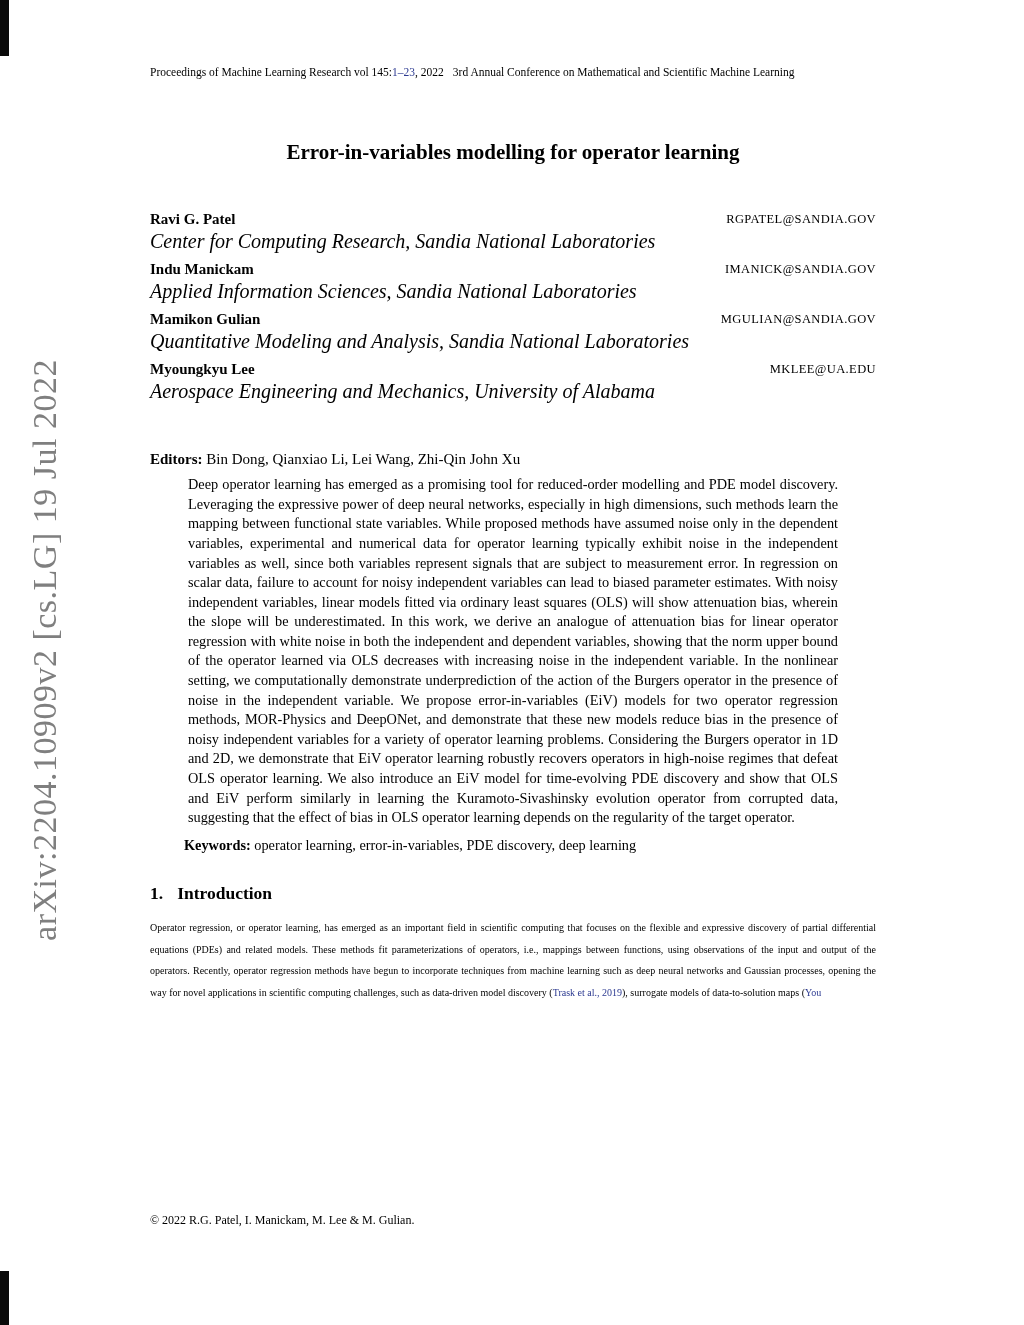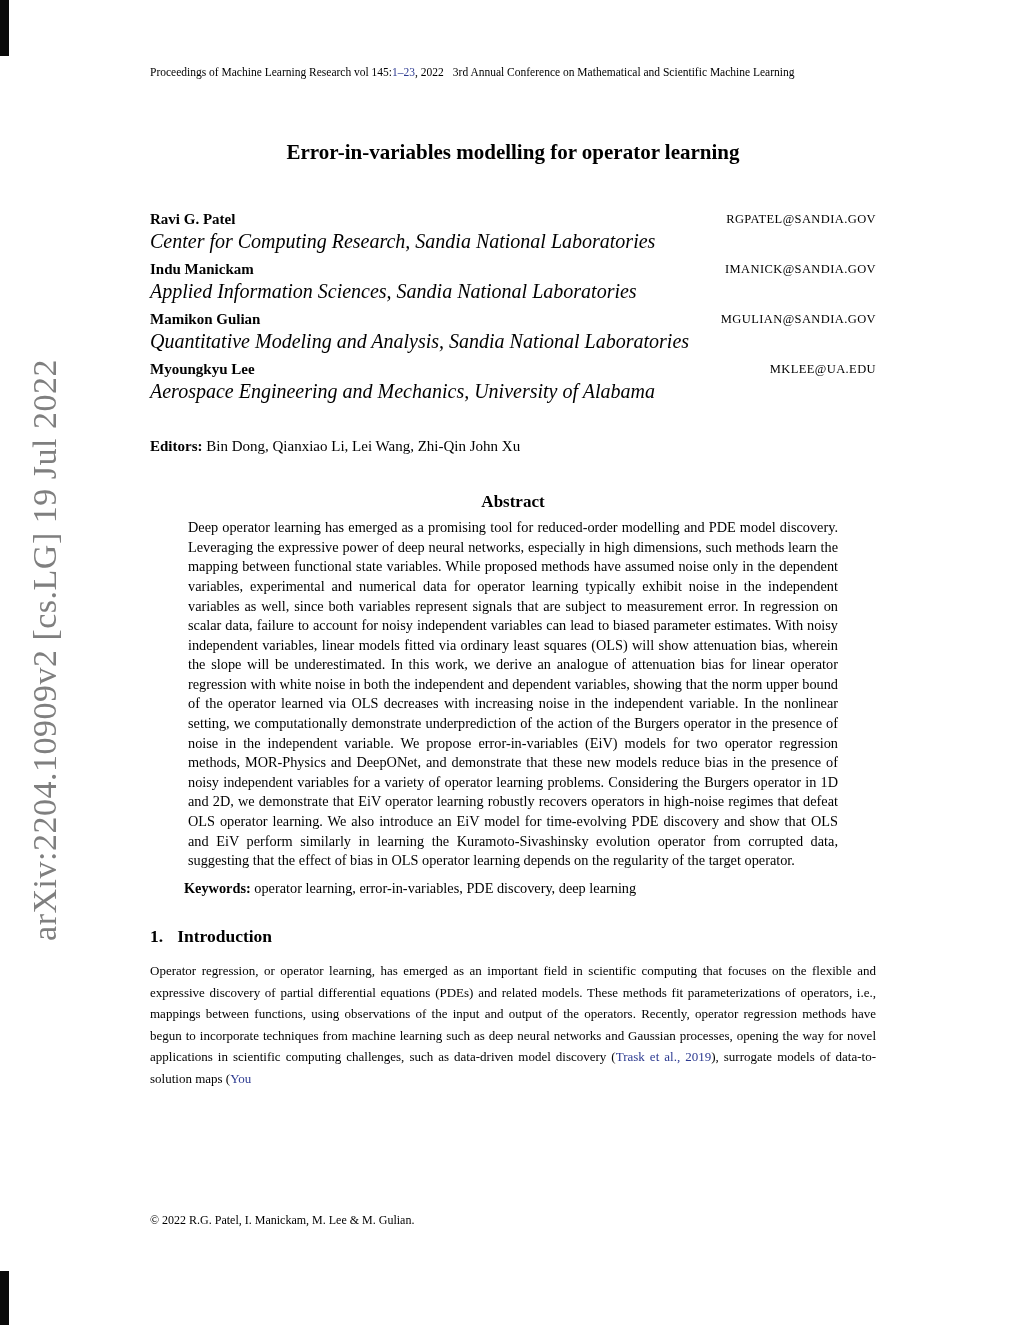--- a/index.html
+++ b/index.html
@@ -66,21 +66,21 @@
     letter-spacing: 0.4px;
   }
   .author-affil {
     font-style: italic;
     font-size: 20px;
     line-height: 19px;
     margin-top: 3px;
   }
 
   .editors {
-    margin-top: 36px;
+    margin-top: 49px;
     font-size: 15px;
     line-height: 19px;
   }
   .editors b, .keywords b { font-weight: bold; }
 
   h2.abstract-heading {
     margin: 36px 0 0 0;
     text-align: center;
     font-size: 17px;
     font-weight: bold;
@@ -98,21 +98,21 @@
   h2.section-heading {
     margin: 28px 0 0 0;
     font-size: 17.5px;
     font-weight: bold;
     line-height: 20px;
   }
   .sec-num { display: inline-block; margin-right: 14px; }
 
   p.body-par {
     margin: 14px 0 8px 0;
-    font-size: 13px;
+    font-size: 10px;
     line-height: 21.5px;
     text-align: justify;
   }
 
   .page-footer {
     position: absolute;
     left: 150px;
     top: 1213px;
     font-size: 12px;
     line-height: 15px;
@@ -165,21 +165,20 @@
           <span class="author-name">Myoungkyu Lee</span>
           <span class="author-email">MKLEE@UA.EDU</span>
         </div>
         <div class="author-affil">Aerospace Engineering and Mechanics, University of Alabama</div>
       </div>
 
     </div>
 
     <div class="editors"><b>Editors:</b> <span>Bin Dong, Qianxiao Li, Lei Wang, Zhi-Qin John Xu</span></div>
 
-    <h2 class="abstract-heading">Abstract</h2>
 
     <div class="abstract-body">
       <p class="abstract-text">Deep operator learning has emerged as a promising tool for reduced-order modelling and PDE model discovery. Leveraging the expressive power of deep neural networks, especially in high dimensions, such methods learn the mapping between functional state variables. While proposed methods have assumed noise only in the dependent variables, experimental and numerical data for operator learning typically exhibit noise in the independent variables as well, since both variables represent signals that are subject to measurement error. In regression on scalar data, failure to account for noisy independent variables can lead to biased parameter estimates. With noisy independent variables, linear models fitted via ordinary least squares (OLS) will show attenuation bias, wherein the slope will be underestimated. In this work, we derive an analogue of attenuation bias for linear operator regression with white noise in both the independent and dependent variables, showing that the norm upper bound of the operator learned via OLS decreases with increasing noise in the independent variable. In the nonlinear setting, we computationally demonstrate underprediction of the action of the Burgers operator in the presence of noise in the independent variable. We propose error-in-variables (EiV) models for two operator regression methods, MOR-Physics and DeepONet, and demonstrate that these new models reduce bias in the presence of noisy independent variables for a variety of operator learning problems. Considering the Burgers operator in 1D and 2D, we demonstrate that EiV operator learning robustly recovers operators in high-noise regimes that defeat OLS operator learning. We also introduce an EiV model for time-evolving PDE discovery and show that OLS and EiV perform similarly in learning the Kuramoto-Sivashinsky evolution operator from corrupted data, suggesting that the effect of bias in OLS operator learning depends on the regularity of the target operator.</p>
       <p class="keywords"><b>Keywords:</b> <span>operator learning, error-in-variables, PDE discovery, deep learning</span></p>
     </div>
 
     <h2 class="section-heading"><span class="sec-num">1.</span><span>Introduction</span></h2>
 
     <p class="body-par"><span>Operator regression, or operator learning, has emerged as an important field in scientific computing that focuses on the flexible and expressive discovery of partial differential equations (PDEs) and related models. These methods fit parameterizations of operators, i.e., mappings between functions, using observations of the input and output of the operators. Recently, operator regression methods have begun to incorporate techniques from machine learning such as deep neural networks and Gaussian processes, opening the way for novel applications in scientific computing challenges, such as data-driven model discovery (</span><a class="link">Trask et al., 2019</a><span>), surrogate models of data-to-solution maps (</span><a class="link">You</a></p>
 

